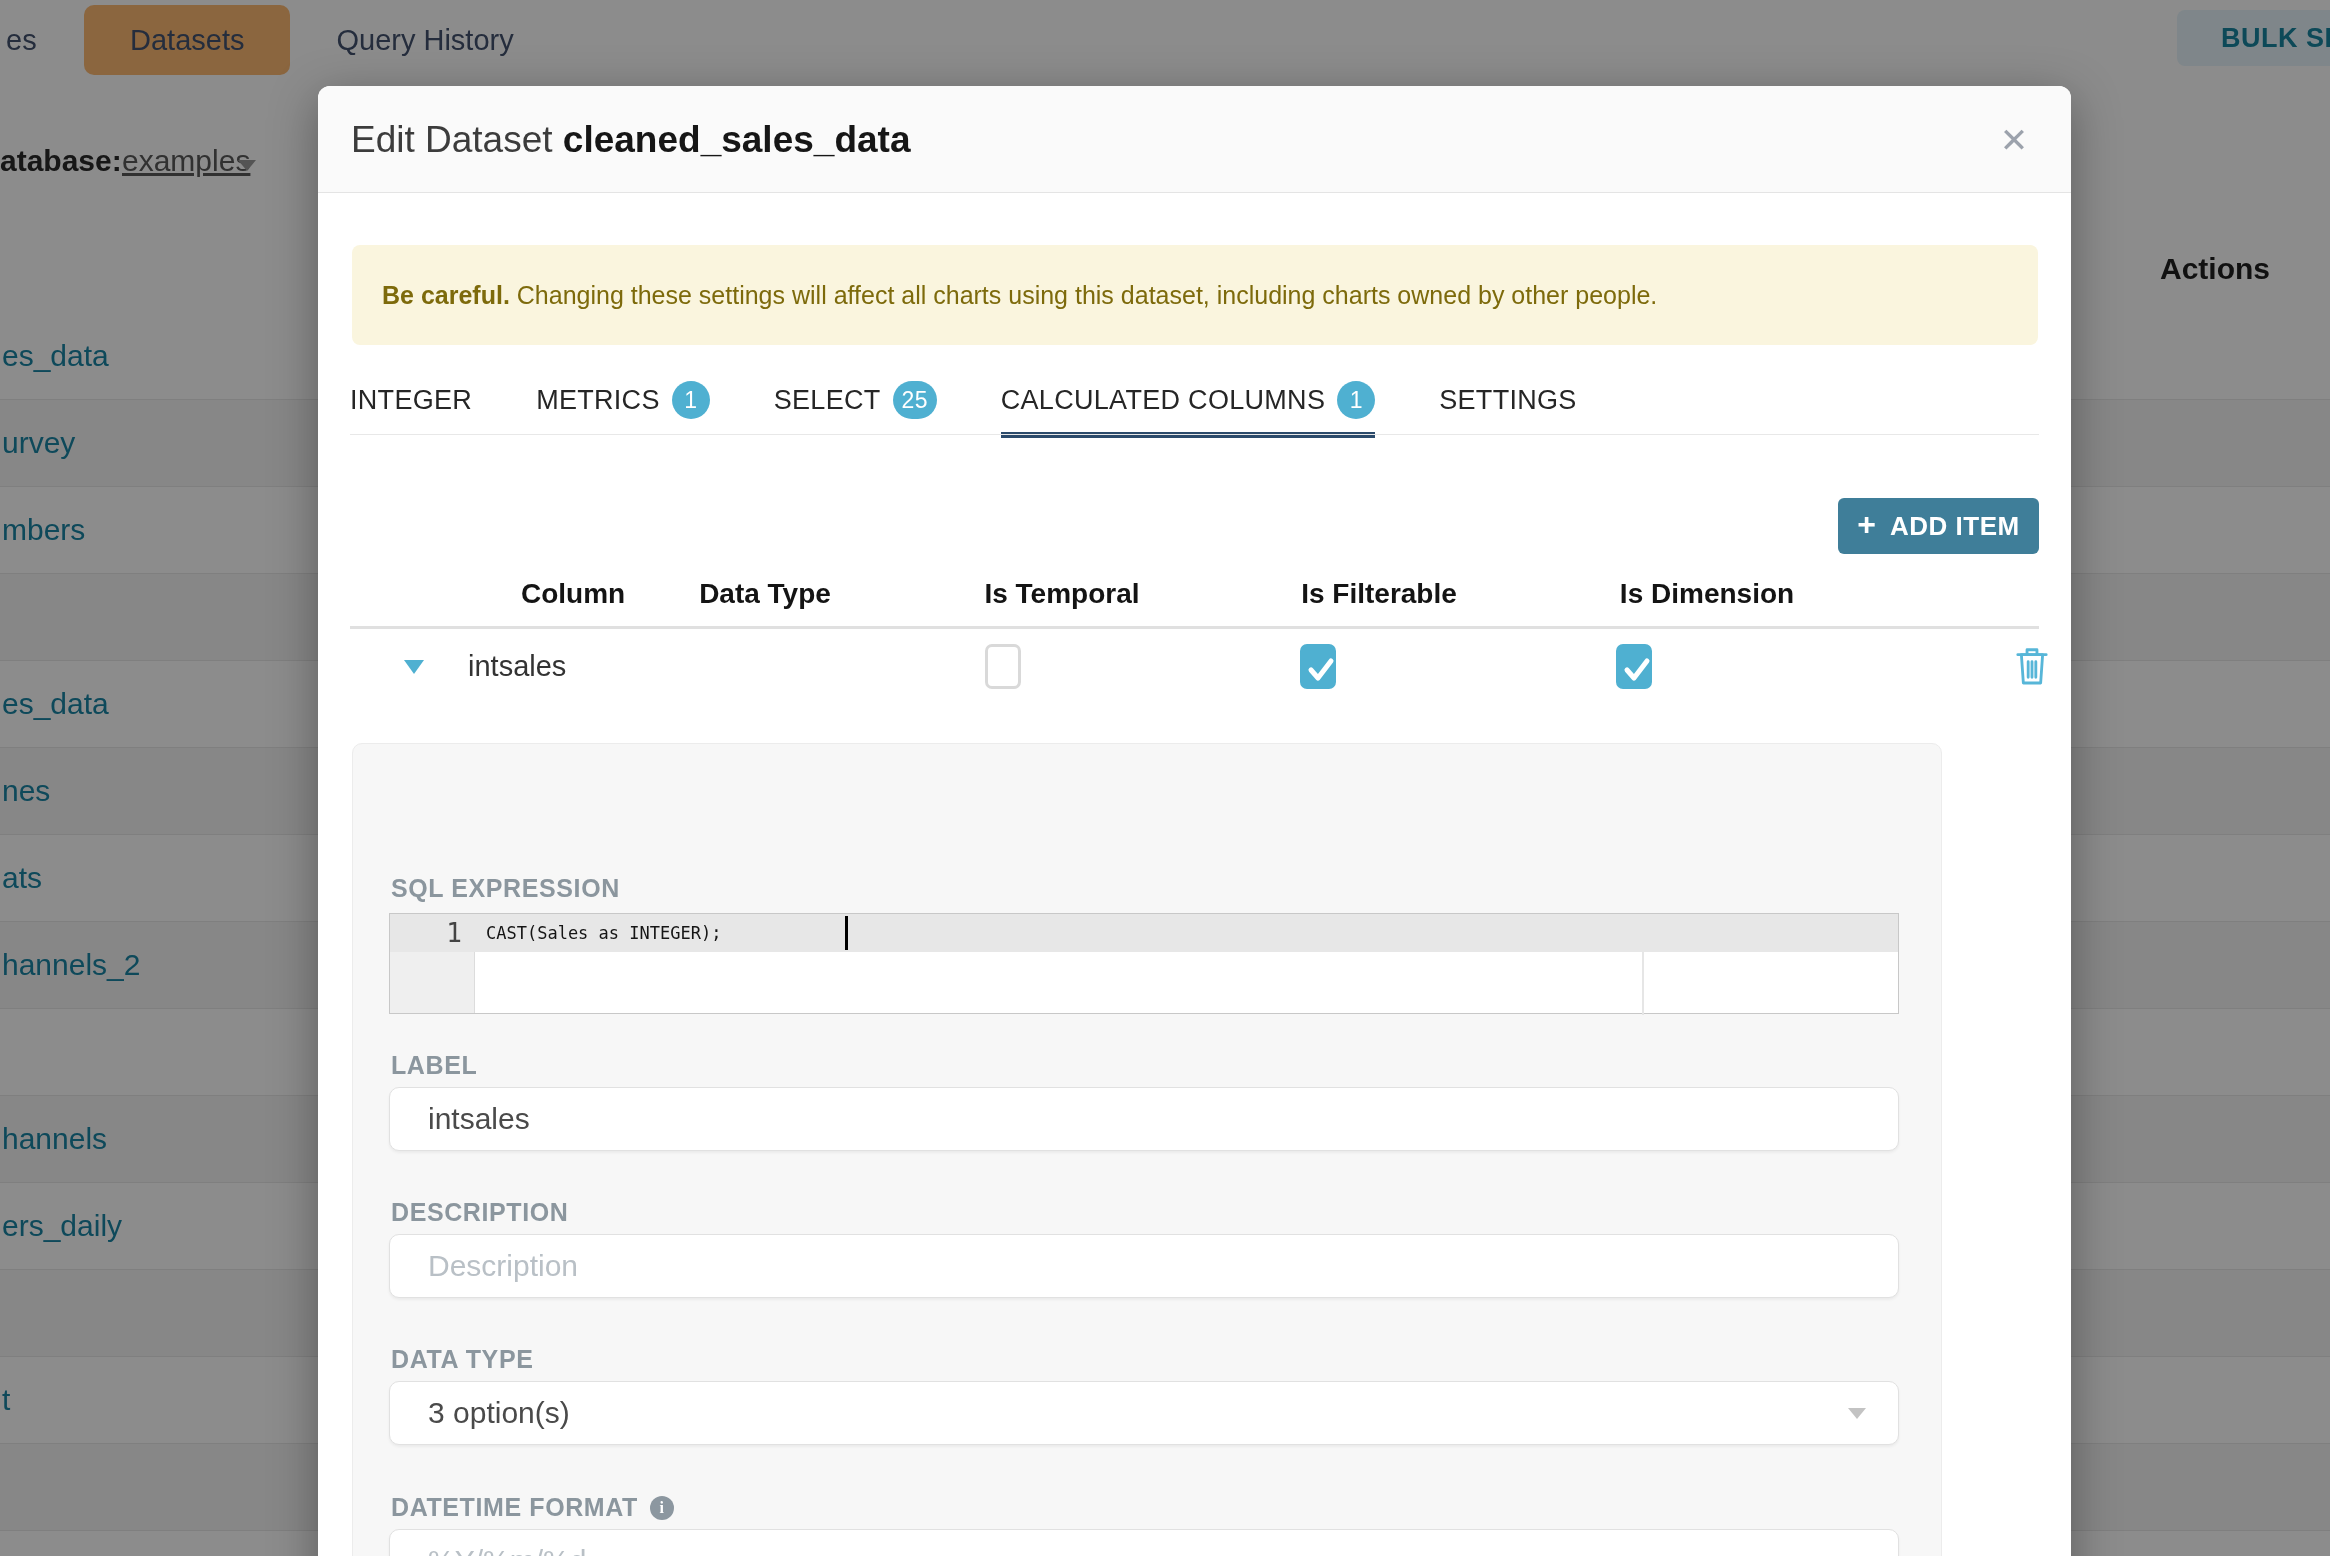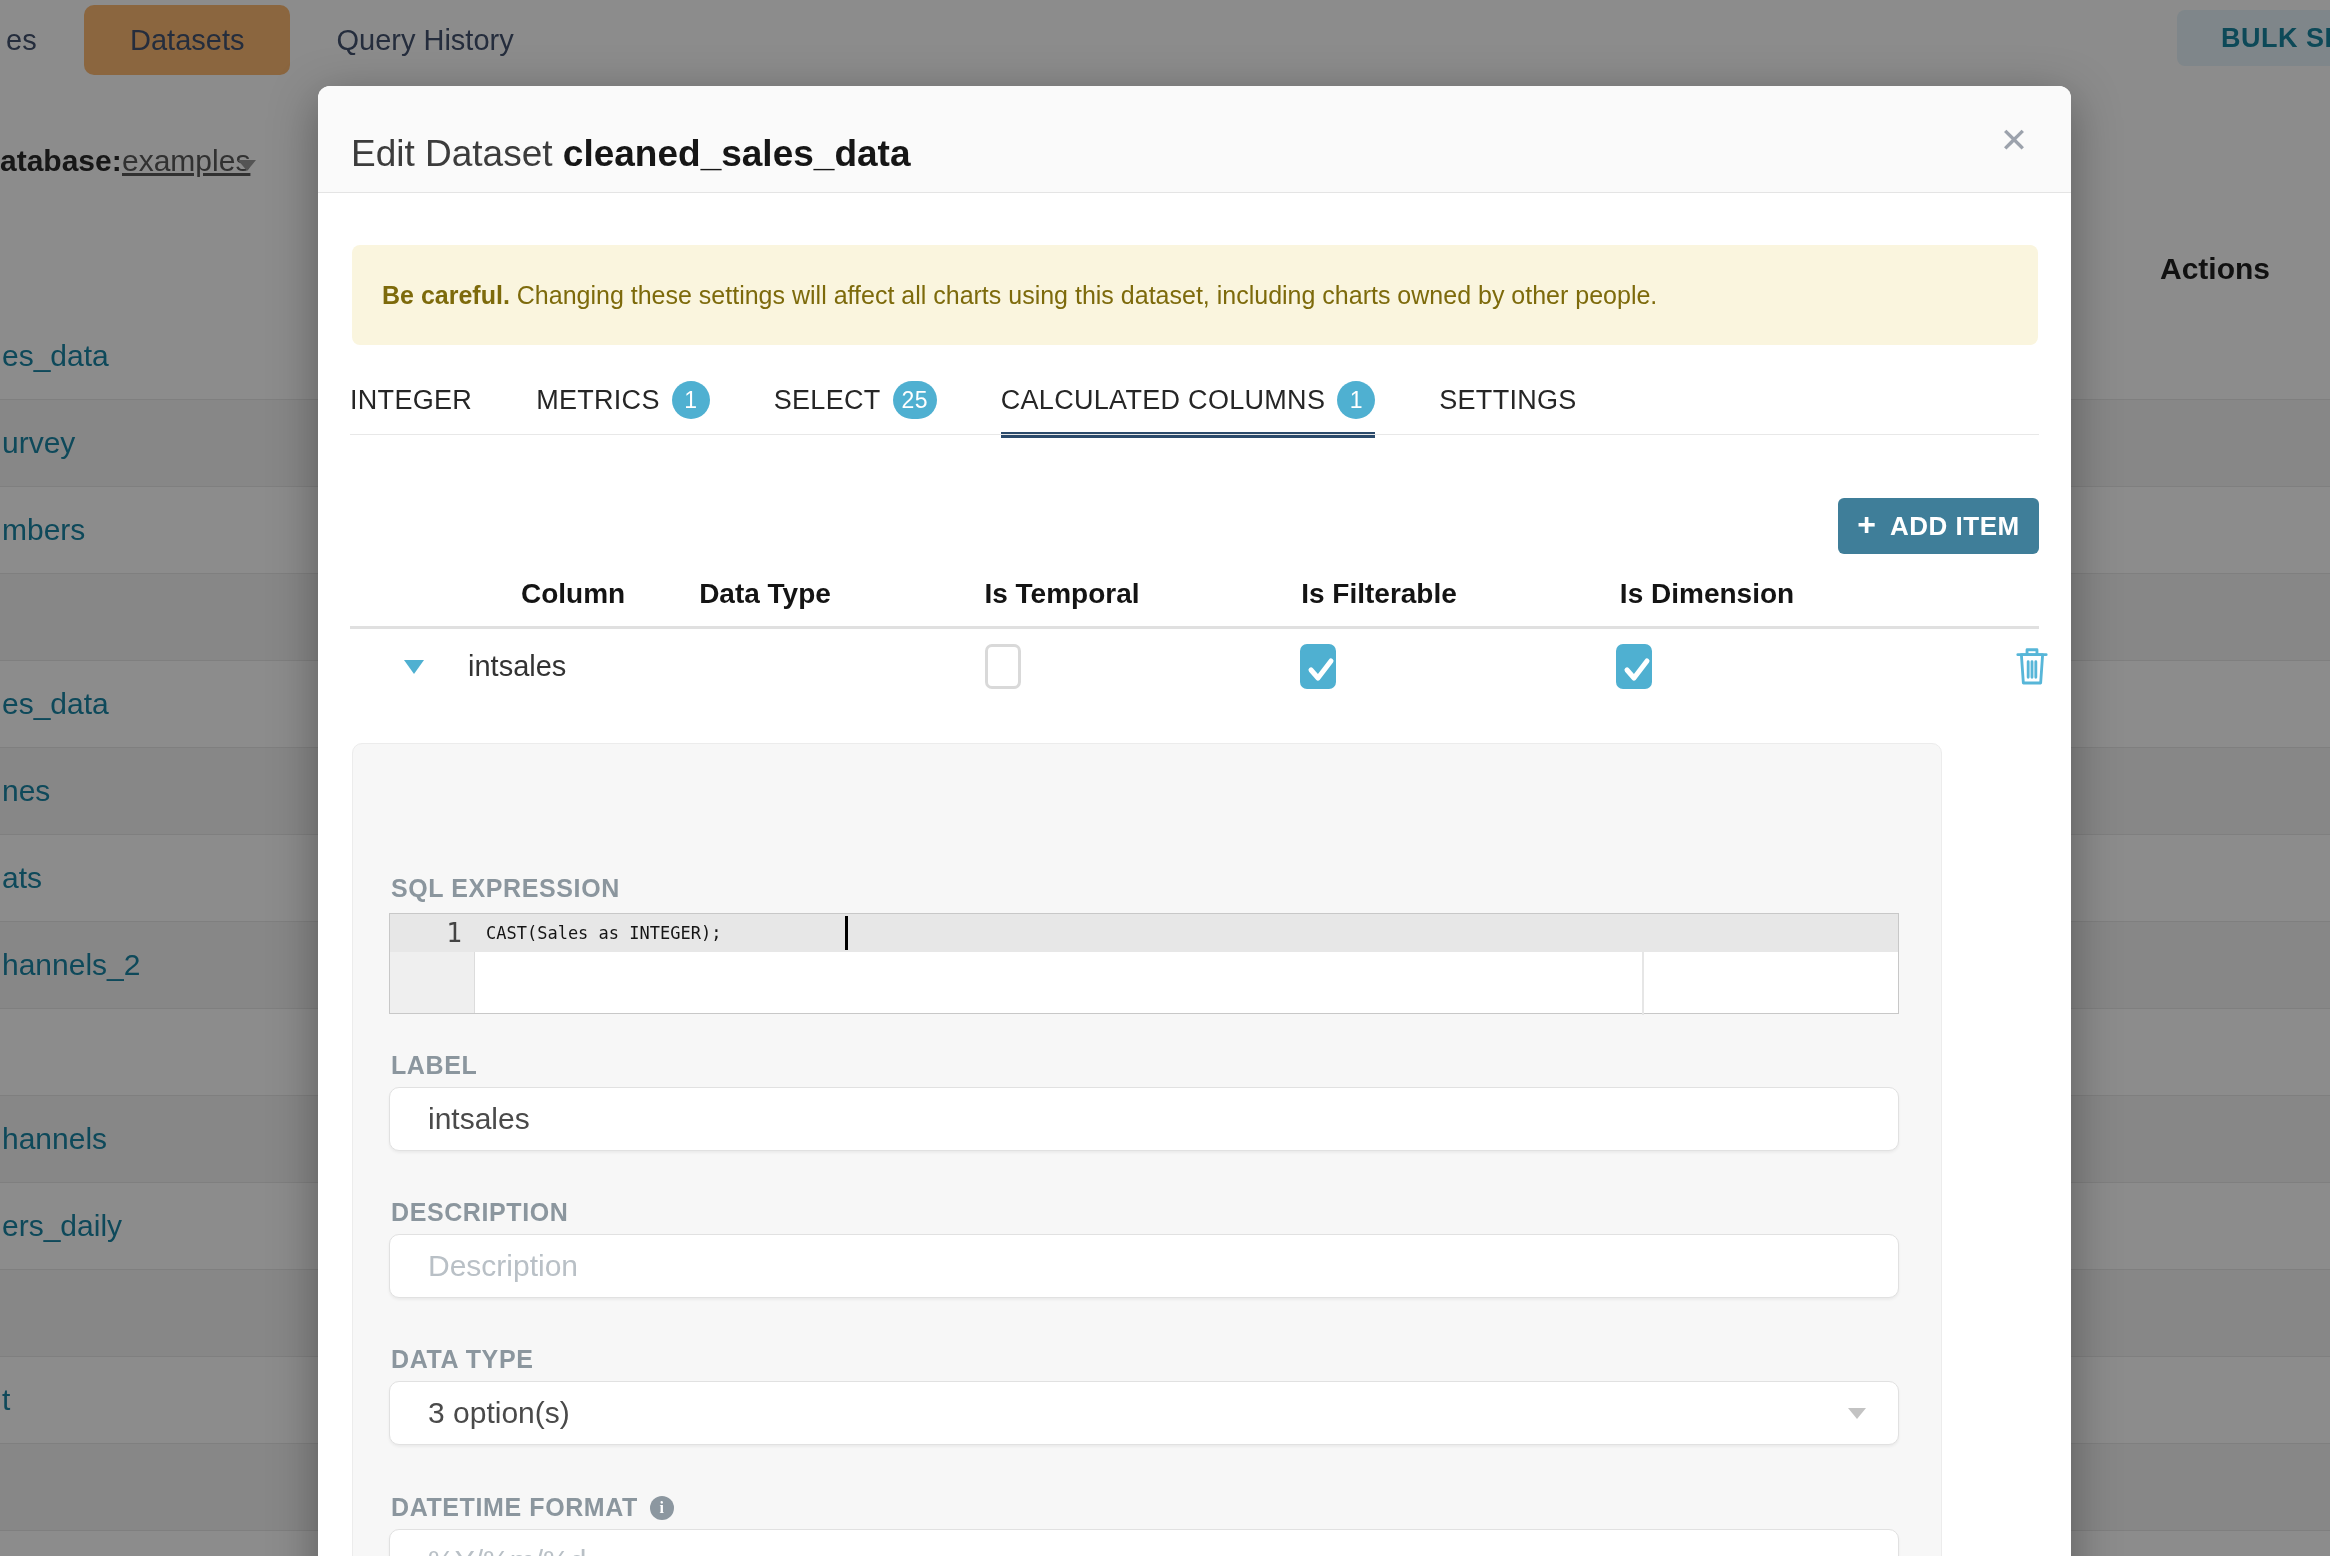--- a/index.html
+++ b/index.html
@@ -38,21 +38,21 @@
     font-size:30px;color:var(--link-teal);white-space:nowrap;cursor:pointer;}
 
   
   .overlay{position:absolute;inset:0;background:rgba(0,0,0,0.45);z-index:2;}
 
   
   .modal{position:absolute;left:318px;top:86px;width:1753px;height:1600px;background:#fff;
     border-radius:12px 12px 0 0;box-shadow:0 12px 48px rgba(0,0,0,.35);z-index:3;}
   .modal-header{position:absolute;left:0;top:0;width:100%;height:107px;background:#FAFAFA;
     border-bottom:1px solid #E4E4E4;border-radius:12px 12px 0 0;}
-  .modal-title{position:absolute;left:33px;top:33px;font-size:37px;color:#3C3C3C;margin-top:14px;}
+  .modal-title{position:absolute;left:33px;top:33px;font-size:37px;color:#3C3C3C;}
   .modal-title b{color:#161616;font-weight:700;}
   .close-btn{position:absolute;left:1668px;top:26px;width:56px;height:56px;background:none;border:none;
     font-size:34px;color:#9CA2AC;cursor:pointer;line-height:56px;text-align:center;}
 
   .warning-box{position:absolute;left:34px;top:159px;width:1686px;height:100px;background:var(--warning-bg);
     border-radius:8px;color:var(--warning-text);font-size:25px;line-height:100px;padding-left:30px;
     white-space:nowrap;overflow:hidden;}
   .warning-box b{font-weight:700;}
 
   .mtab-bar{position:absolute;left:32px;top:284px;display:flex;gap:64px;height:66px;}

